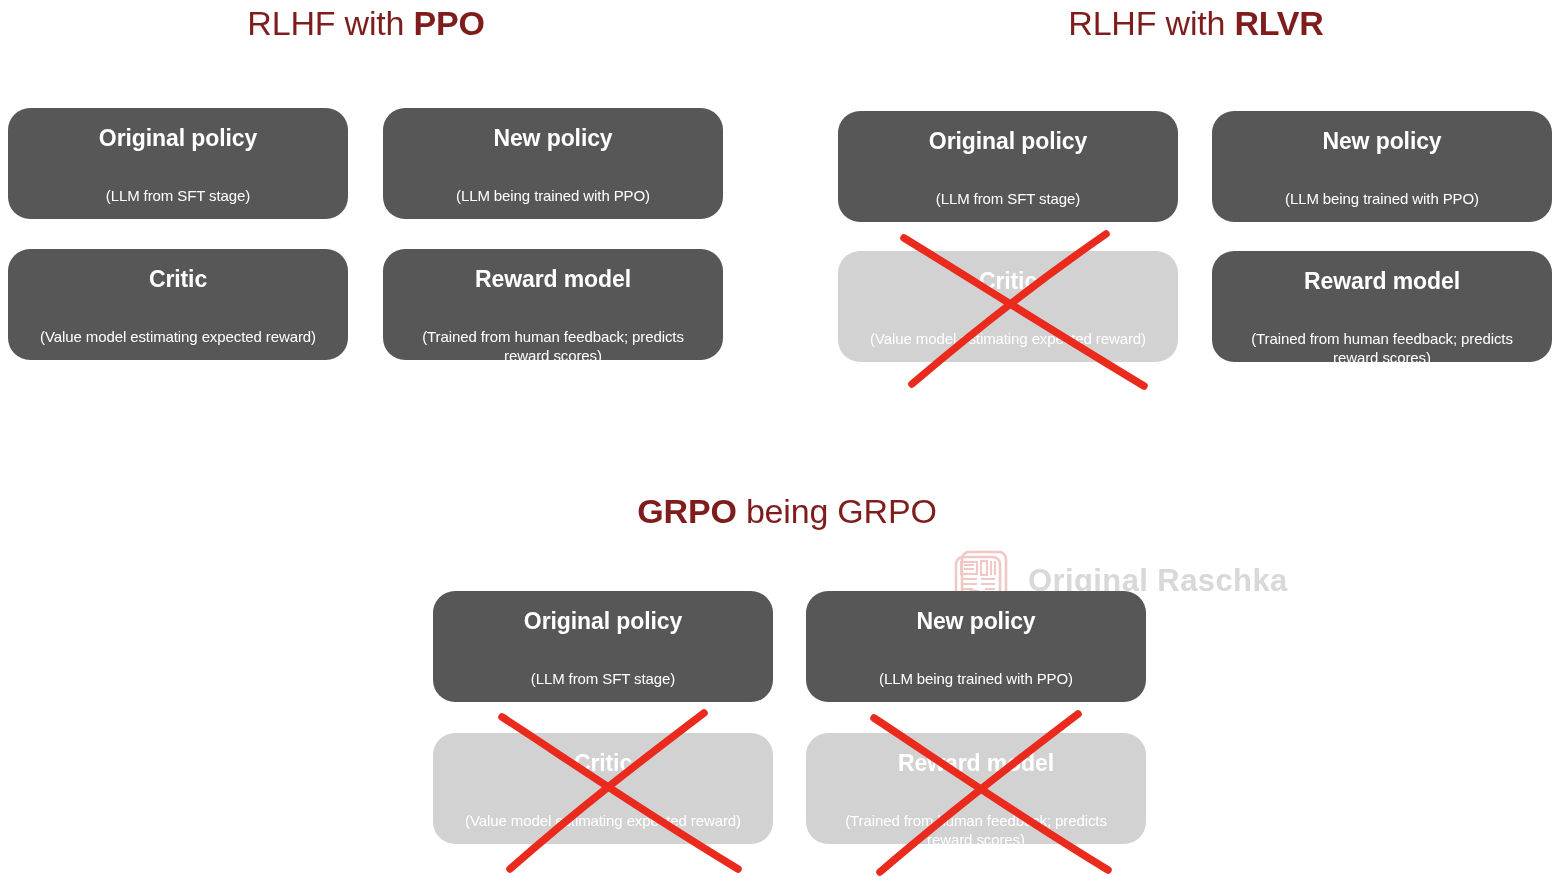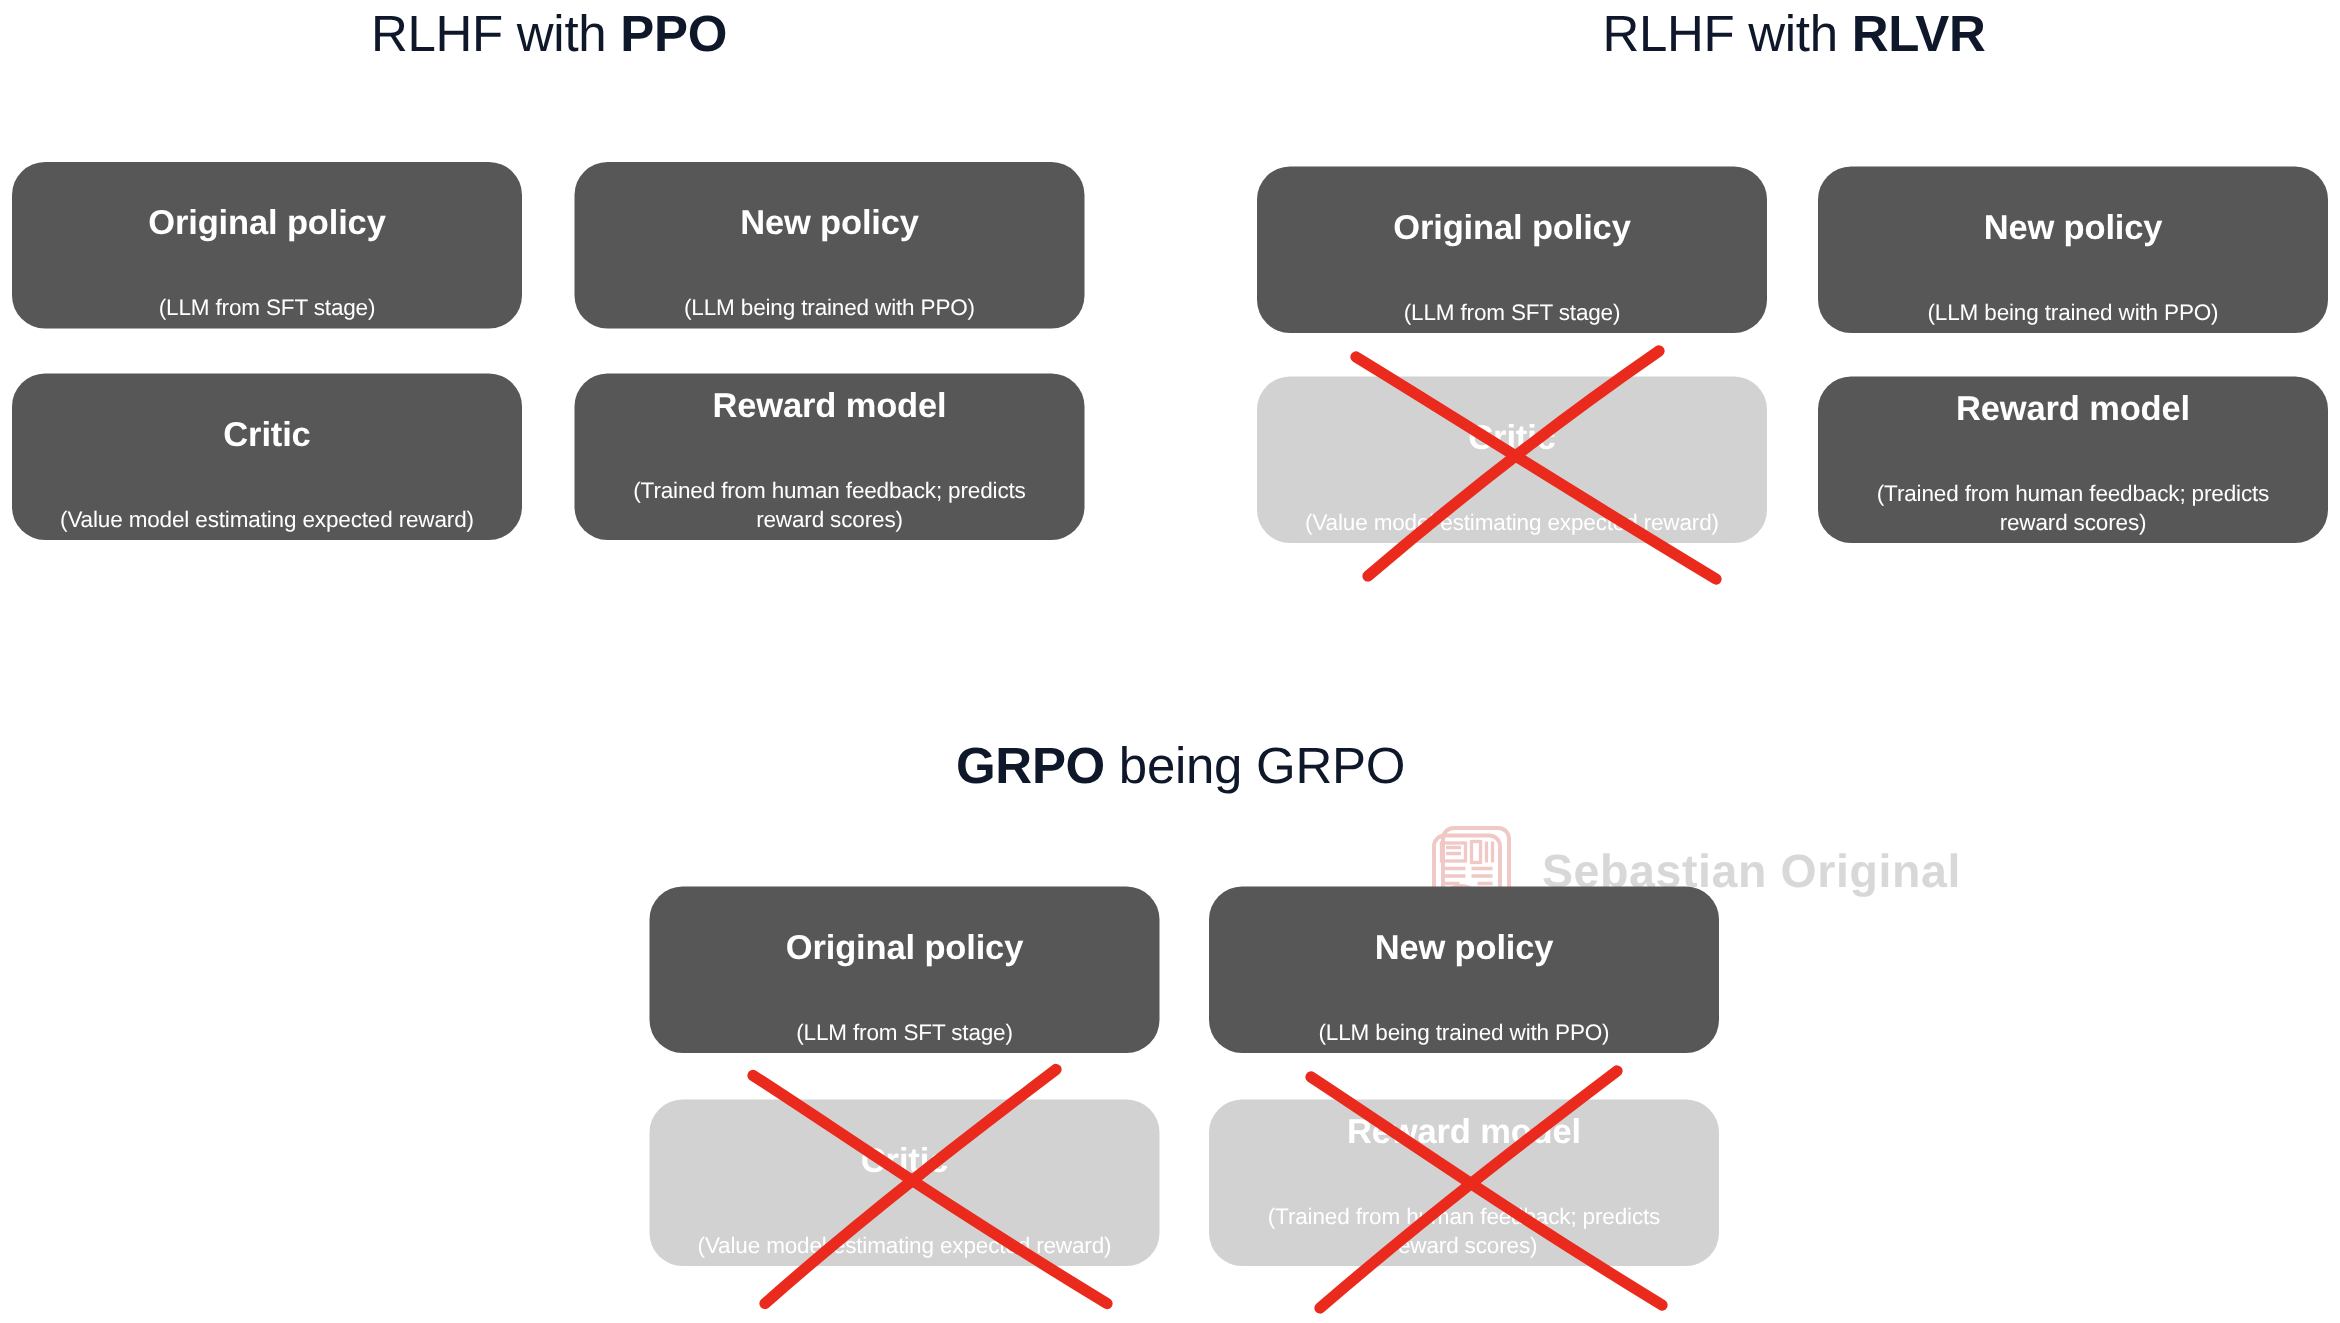--- a/index.html
+++ b/index.html
@@ -21,44 +21,44 @@
     left: 0; top: 0;
     width: 1560px;
     height: 882px;
   }
 
   
   .section-title {
     position: absolute;
     font-size: 34px;
     font-weight: 400;
-    color: #0f172a;
+    color: #7f1d1d;
     letter-spacing: -0.2px;
     white-space: nowrap;
     text-align: center;
     transform: translateX(-50%);
     line-height: 1;
   }
   .section-title .bold { font-weight: 700; }
 
   #title-ppo  { left: 366px; top: 6px; }
   #title-grpo { left: 1196px; top: 6px; }
   #title-rlvr { left: 787px; top: 494px; }
 
   
   .box {
     position: absolute;
     border-radius: 22px;
     box-sizing: border-box;
     display: flex;
     flex-direction: column;
     align-items: center;
-    justify-content: flex-end;
+    justify-content: space-between;
     text-align: center;
-    padding: 4px 10px;
+    padding: 16px 10px;
     color: #ffffff;
     gap: 32px;
   }
   .box.active   { background: #575757; }
   .box.disabled { background: #d2d2d2; }
 
   .box-title {
     font-size: 23px;
     font-weight: 700;
     line-height: 1.22;
@@ -126,21 +126,21 @@
           <rect x="9" y="14" width="16" height="12"></rect>
           <path d="M12 17 h10 M12 21 h10"></path>
           <rect x="29" y="13" width="6" height="14"></rect>
           <path d="M39 13 v14 M43 13 v14"></path>
           <path d="M9 31 h16 M9 36 h16 M9 41 h12"></path>
           <path d="M29 31 h14 M29 36 h14 M33 41 h10"></path>
           <path d="M14 45 q8 -5 16 0"></path>
         </g>
       </svg>
     </div>
-    <div class="wm-text">Sebastian Original</div>
+    <div class="wm-text">Original Raschka</div>
   </div>
 
   <div class="section-title" id="title-ppo">
     <span>RLHF with </span><span class="bold">PPO</span>
   </div>
 
   <div class="box active" style="left:8px; top:108px; width:340px; height:111px;">
     <div class="box-title">Original policy</div>
     <div class="box-sub">(LLM from SFT stage)</div>
   </div>

